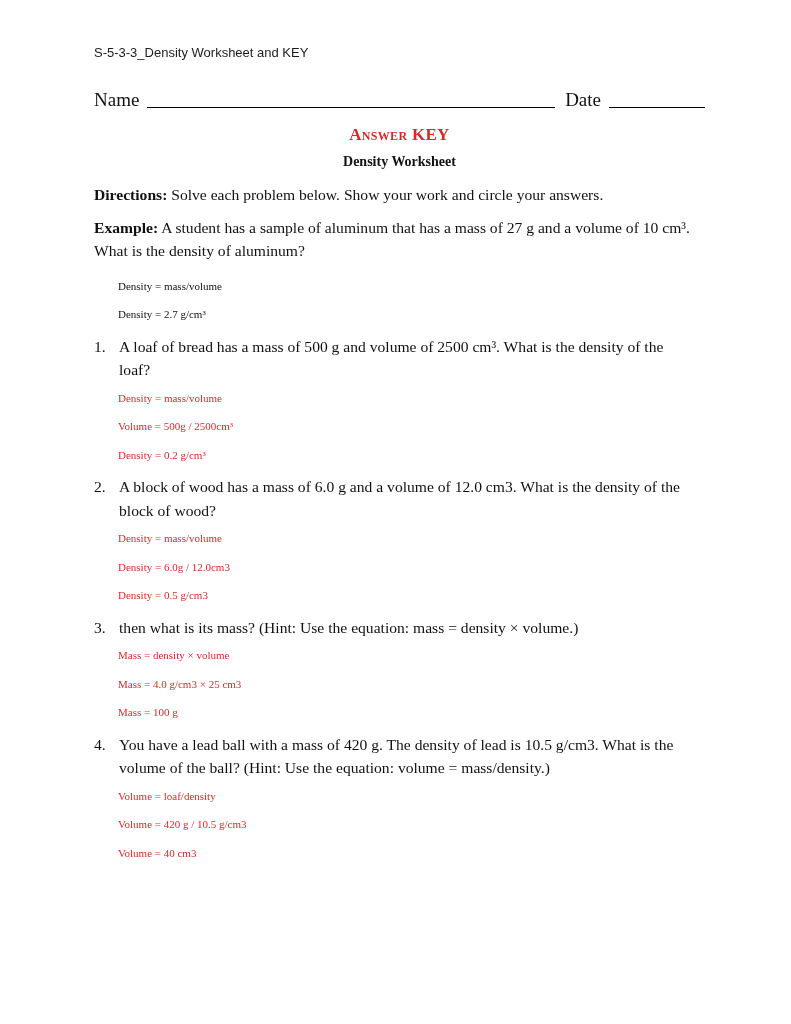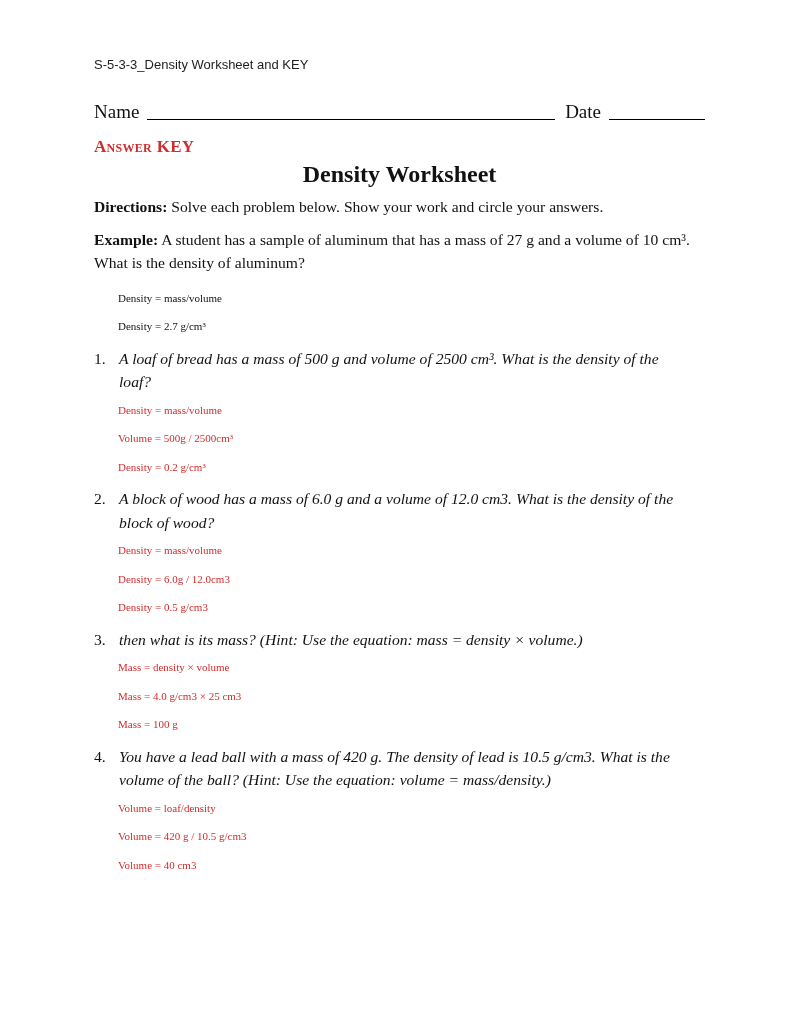--- a/index.html
+++ b/index.html
@@ -11,21 +11,21 @@
     width: 791px;
     height: 1024px;
     overflow: hidden;
     font-family: "Liberation Serif", serif;
     color: #111111;
   }
   .page {
     box-sizing: border-box;
     width: 791px;
     height: 1024px;
-    padding: 56px 86px 0 94px;
+    padding: 44px 86px 0 94px;
     background: #ffffff;
   }
   .doc-header {
     font-family: "Liberation Sans", sans-serif;
     font-size: 13px;
     line-height: 18px;
     color: #1c1c1c;
     margin-bottom: 28px;
     white-space: nowrap;
   }
@@ -46,23 +46,24 @@
   .date-line { width: 96px; margin: 0 0 2px 8px; }
   .answer-key {
     font-variant: small-caps;
     font-weight: bold;
     font-size: 17px;
     line-height: 22px;
     letter-spacing: 0.3px;
     color: var(--answer-red, #d32b2b);
     margin-bottom: 4px;
     white-space: nowrap;
+    text-align: center;
   }
   .title {
-    font-size: 24px;
+    font-size: 14px;
     line-height: 24px;
     font-weight: bold;
     text-align: center;
     margin: 0 0 9px 0;
     white-space: nowrap;
   }
   .para {
     font-size: 15.6px;
     line-height: 23.5px;
     margin: 0 0 9px 0;
@@ -94,21 +95,20 @@
   }
   .problem .ptext {
     flex: 1;
     margin: 0;
     font-size: 15.6px;
     line-height: 23.5px;
   }
   .ptext .line {
     display: block;
     white-space: nowrap;
-    font-style: italic;
   }
 </style>
 </head>
 <body>
 
 <div class="page">
 
   <div class="doc-header">S-5-3-3_Density Worksheet and KEY</div>
 
   <div class="name-row">

